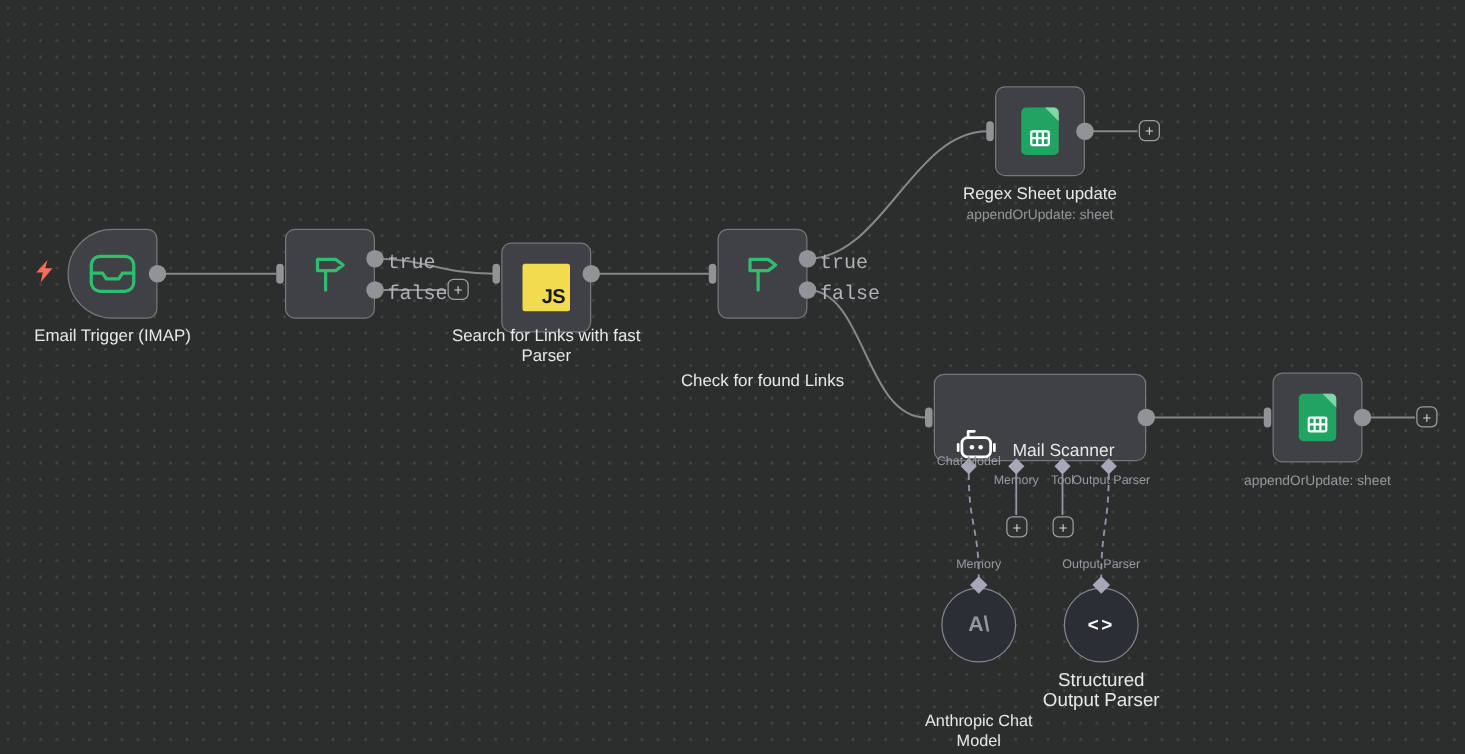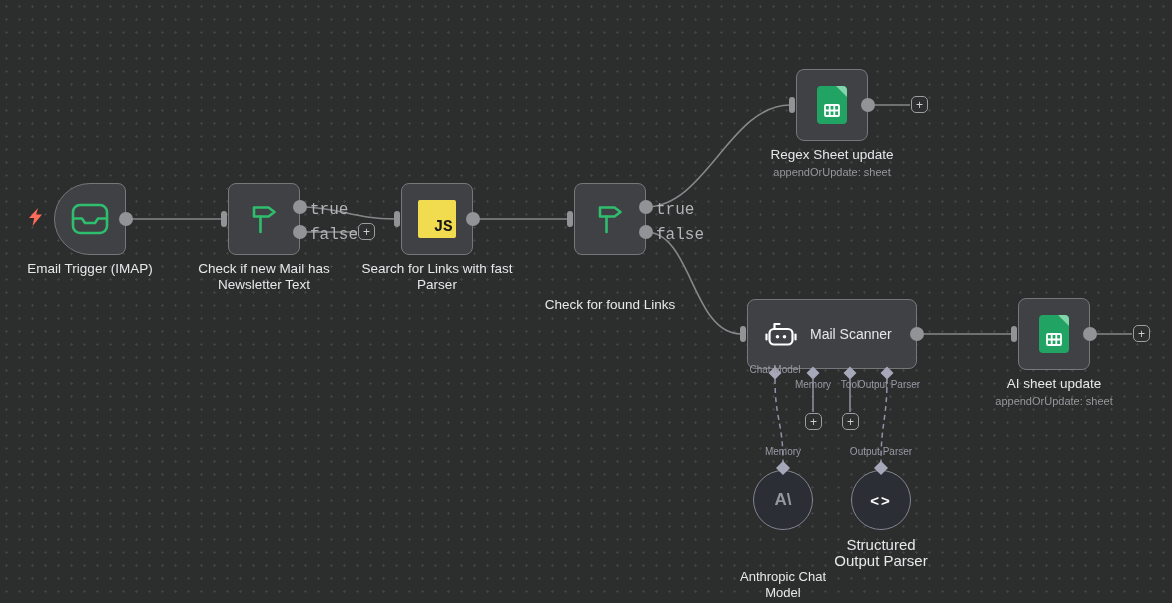--- a/index.html
+++ b/index.html
@@ -11,21 +11,21 @@
     background-image:radial-gradient(circle, rgba(255,255,255,0.10) 1px, transparent 1.4px);
     background-size:13px 13px;
   }
   .node {
     position:absolute; width:72px; height:72px;
     background:#3f4144; border:1.8px solid #75777b; border-radius:8px;
     display:flex; align-items:center; justify-content:center; z-index:2;
   }
   .node--trigger { border-radius:36px 8px 8px 36px; }
   .node--wide {
-    width:170px; height:70px; justify-content:flex-start; padding-left:17px; gap:13px;
+    width:170px; height:70px; justify-content:flex-start; padding-left:17px; gap:13px;align-items:flex-end;
   }
   .node--wide .agent-title { color:#e6e7e9; font-size:14px; }
   .js-icon {
     width:38px; height:38px; background:#f1dc50; border-radius:2px;
     display:flex; align-items:flex-end; justify-content:flex-end;
     padding:2px 4px; color:#17181a; font-weight:800; font-size:16px; letter-spacing:-0.5px;
   }
   .circle-node {
     position:absolute; width:60px; height:60px; border-radius:50%;
     background:#2c2e35; border:1.6px solid #83858f;
@@ -74,21 +74,21 @@
 
   <div class="node" style="left:228px; top:183px;">
     <svg width="36" height="36" viewBox="0 0 36 36">
       <g fill="none" stroke="#2fbe6e" stroke-width="2.6" stroke-linejoin="round" stroke-linecap="round">
         <path d="M14.5 15.5 V31"></path>
         <path d="M8 6.5 H22.5 L28.5 11 L22.5 15.5 H8 Z"></path>
       </g>
     </svg>
   </div>
 
-  <div class="node" style="left:401px; top:183px;font-family:Liberation Mono, monospace;">
+  <div class="node" style="left:401px; top:194px;">
     <div class="js-icon">
       <span>JS</span>
     </div>
   </div>
 
   <div class="node" style="left:574px; top:183px;">
     <svg width="36" height="36" viewBox="0 0 36 36">
       <g fill="none" stroke="#2fbe6e" stroke-width="2.6" stroke-linejoin="round" stroke-linecap="round">
         <path d="M14.5 15.5 V31"></path>
         <path d="M8 6.5 H22.5 L28.5 11 L22.5 15.5 H8 Z"></path>
@@ -205,31 +205,29 @@
     <span>+</span>
     </button>
   <button class="plus-btn" style="left:805px; top:413px;">
     <span>+</span>
     </button>
   <button class="plus-btn" style="left:842px; top:413px;">
     <span>+</span>
     </button>
 
   <div class="node-label" style="left:90px; top:261px; width:180px;">Email Trigger (IMAP)</div>
-  <div class="node-label" style="left:264px; top:261px; width:162px;">Check if new Mail has Newsletter Text</div>
   <div class="node-label" style="left:437px; top:261px; width:160px;">Search for Links with fast Parser</div>
   <div class="node-label" style="left:610px; top:261px; width:200px;margin-top:36px;">Check for found Links</div>
 
   <div class="node-label" style="left:832px; top:147px; width:200px;">
     <div>Regex Sheet update</div>
     <div class="node-sub">appendOrUpdate: sheet</div>
   </div>
 
   <div class="node-label" style="left:1054px; top:376px; width:200px;">
-    <div>AI sheet update</div>
     <div class="node-sub">appendOrUpdate: sheet</div>
   </div>
 
   <span class="port-label" style="left:775px; top:364px;">Chat Model</span>
   <span class="port-label" style="left:813px; top:379px;">Memory</span>
   <span class="port-label" style="left:850px; top:379px;">Tool</span>
   <span class="port-label" style="left:889px; top:379px;">Output Parser</span>
 
   <span class="port-label" style="left:783px; top:446px;">Memory</span>
   <span class="port-label" style="left:881px; top:446px;">Output Parser</span>

